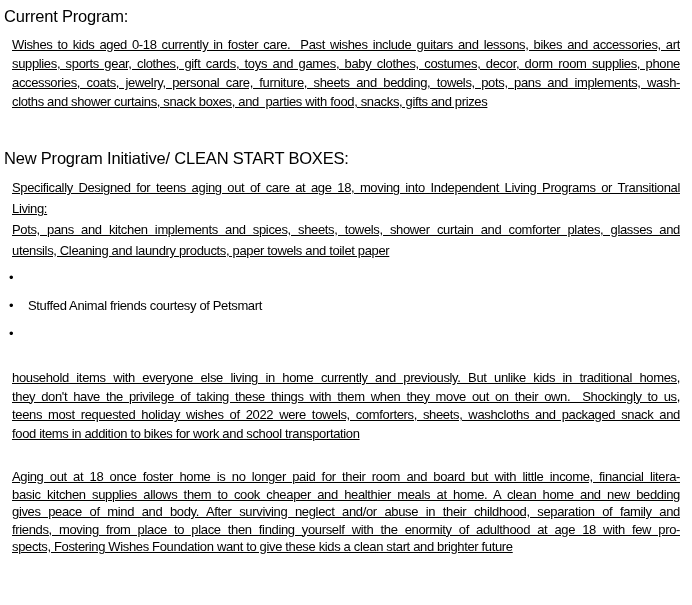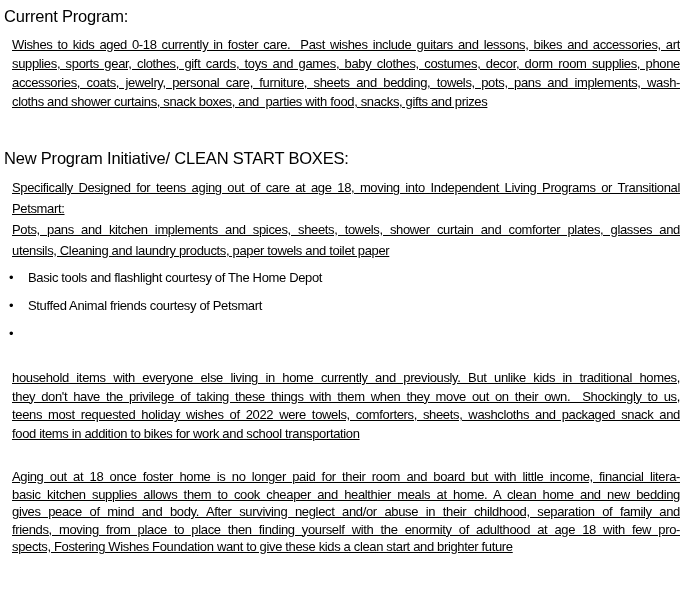--- a/index.html
+++ b/index.html
@@ -83,29 +83,28 @@
     <div class="ln j">Wishes to kids aged 0-18 currently in foster care.&nbsp; Past wishes include guitars and lessons, bikes and accessories, art</div>
     <div class="ln j">supplies, sports gear, clothes, gift cards, toys and games, baby clothes, costumes, decor, dorm room supplies, phone</div>
     <div class="ln j">accessories, coats, jewelry, personal care, furniture, sheets and bedding, towels, pots, pans and implements, wash-</div>
     <div class="ln l">cloths and shower curtains, snack boxes, and&nbsp; parties with food, snacks, gifts and prizes</div>
   </div>
 
   <h1 class="h h2m">New Program Initiative/ CLEAN START BOXES:</h1>
 
   <div class="para p2">
     <div class="ln j">Specifically Designed for teens aging out of care at age 18, moving into Independent Living Programs or Transitional</div>
-    <div class="ln l">Petsmart:</div>
+    <div class="ln l">Living:</div>
     <div class="ln j">Pots, pans and kitchen implements and spices, sheets, towels, shower curtain and comforter plates, glasses and</div>
     <div class="ln l">utensils, Cleaning and laundry products, paper towels and toilet paper</div>
   </div>
 
   <ul class="bullets">
     <li class="bullet-item">
       <span class="dot">•</span>
-      <span class="btext">Basic tools and flashlight courtesy of The Home Depot</span>
     </li>
     <li class="bullet-item">
       <span class="dot">•</span>
       <span class="btext">Stuffed Animal friends courtesy of Petsmart</span>
     </li>
     <li class="bullet-item">
       <span class="dot">•</span>
     </li>
   </ul>
 

